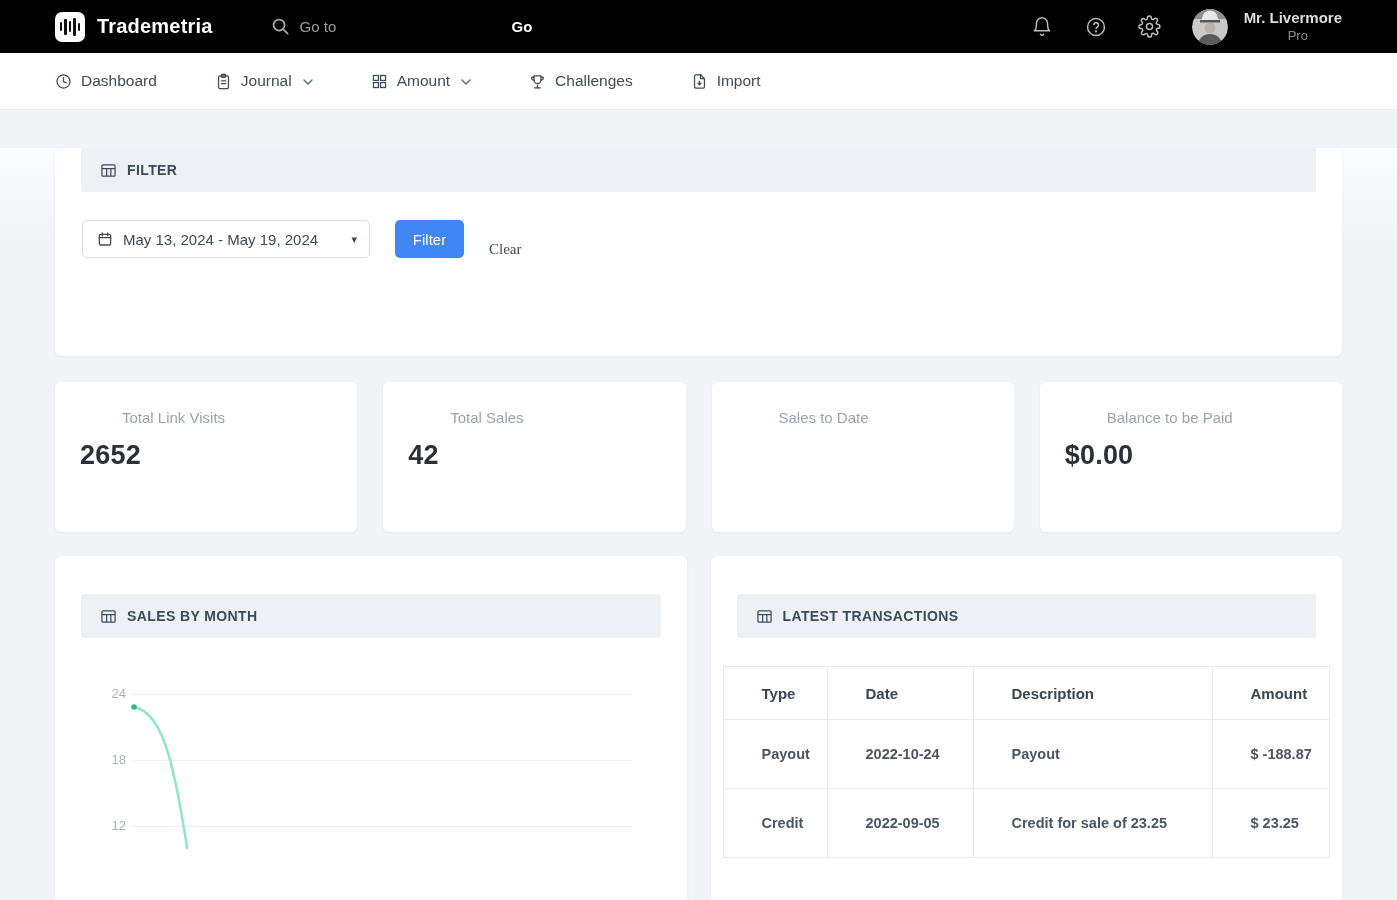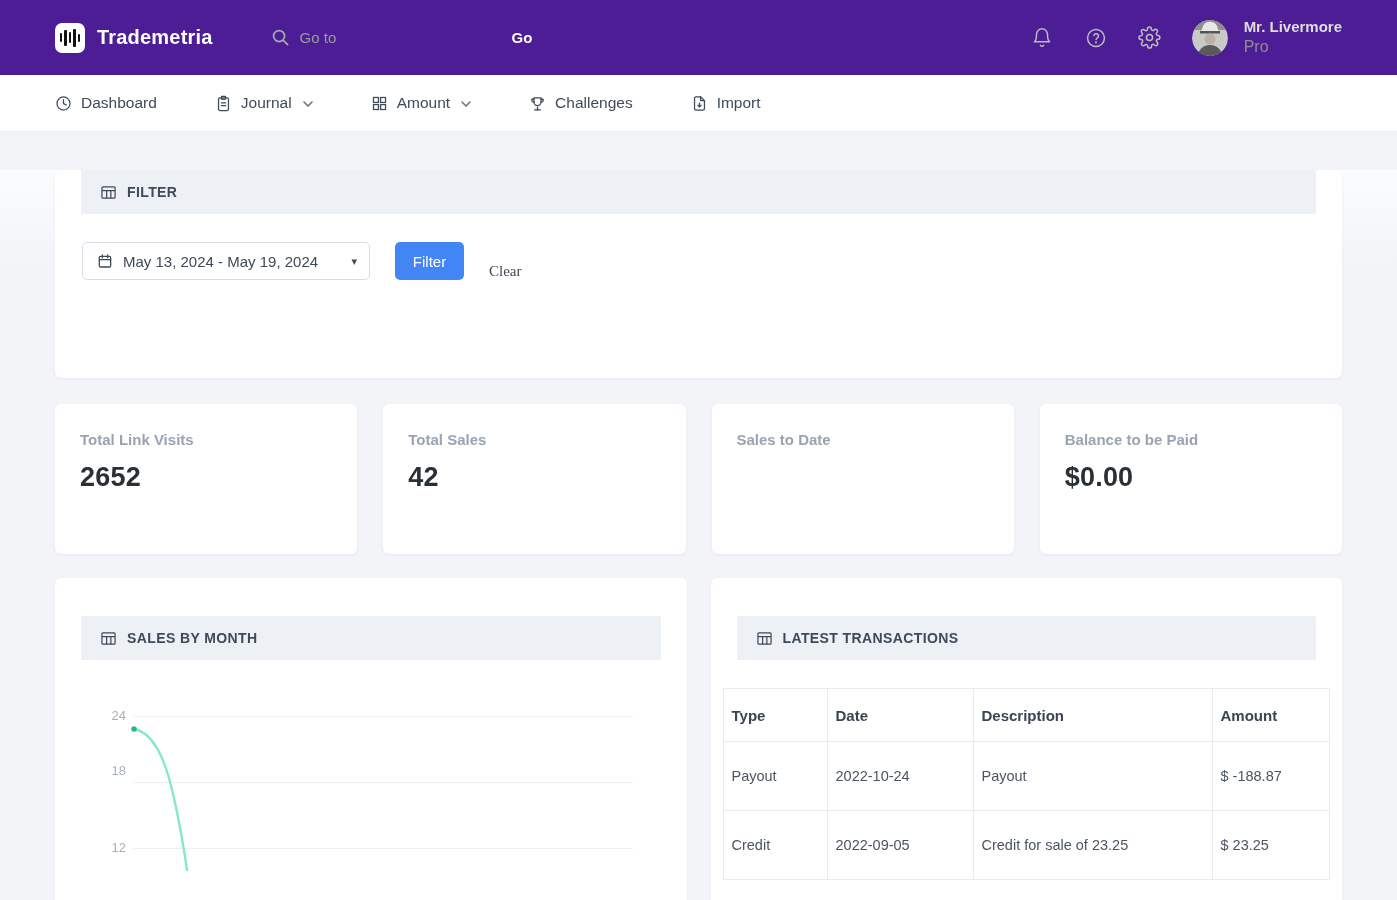--- a/index.html
+++ b/index.html
@@ -1,35 +1,35 @@
 <!DOCTYPE html>
 <html><head>
 <meta charset="utf-8">
 <style>
   * { margin:0; padding:0; box-sizing:border-box; }
   html,body { width:1397px; height:900px; overflow:hidden; }
   body { font-family:"Liberation Sans", sans-serif; background:#f2f4f8; color:#3e4a59; }
 
   
-  .navbar { height:75px; background:#4c1d95; display:flex; padding:0 55px; }
+  .navbar { height:53px; background:#000000; display:flex; padding:0 55px; }
   .brand { display:flex; align-items:center; gap:12px; }
   .logo-mark { width:30px; height:30px; background:#fff; border-radius:7px; display:flex; align-items:center; justify-content:center; gap:2px; }
   .logo-mark i { display:block; width:2.5px; background:#111; border-radius:1px; }
   .brand-name { color:#fff; font-size:20px; font-weight:600; letter-spacing:.2px; }
   .nav-search { display:flex; align-items:center; margin-left:58px; }
   .nav-search svg { flex:0 0 auto; }
   .nav-search input { background:transparent; border:none; outline:none; color:#ddd; font-size:15px; margin-left:10px; width:190px; font-family:inherit; }
   .nav-search input::placeholder { color:#9c9c9c; }
   .go-btn { background:transparent; border:none; color:#fff; font-size:15px; font-weight:700; margin-left:22px; cursor:pointer; font-family:inherit; }
   .nav-right { margin-left:auto; display:flex; align-items:center; gap:30px; }
   .nav-icon { width:24px; height:24px; display:flex; align-items:center; justify-content:center; cursor:pointer; }
   .avatar { width:36px; height:36px; border-radius:50%; overflow:hidden; flex:0 0 auto; cursor:pointer; }
   .user-block { line-height:1.25; margin-left:-14px; cursor:pointer; }
   .user-name { color:#dedede; font-size:15px; font-weight:700; }
-  .user-plan { color:#8f8f8f; font-size:16px; }
+  .user-plan { color:#8f8f8f; font-size:13px;margin-left:44px; }
 
   
   .subnav { height:57px; background:#fff; border-bottom:1px solid #e9ecf1; display:flex; align-items:center; padding:0 55px; gap:58px; }
   .subnav-item { display:flex; align-items:center; gap:9px; font-size:15.5px; color:#3e4b5b; cursor:pointer; }
   .subnav-item svg { flex:0 0 auto; }
   .chev { margin-left:2px; margin-top:2px; }
 
   
   .main { padding:0 55px; height:768px; background:linear-gradient(180deg,#fbfcfe 0px,#f2f4f8 95px); }
   .page-title { padding-top:28px; font-size:20px; font-weight:700; color:#33374a; }
@@ -39,37 +39,37 @@
 
   .filter-card { margin-top:27px; height:208px; }
   .filter-controls { display:flex; align-items:flex-end; margin:28px 0 0 27px; }
   .date-input { width:288px; height:38px; border:1px solid #d8dde5; border-radius:5px; background:#fff; display:flex; align-items:center; padding:0 12px 0 14px; gap:10px; font-size:15px; color:#3e4a59; cursor:pointer; }
   .date-caret { margin-left:auto; font-size:11px; color:#3e4a59; }
   .btn-filter { margin-left:25px; width:69px; height:38px; background:#4285f5; color:#fff; border:none; border-radius:5px; font-size:15px; font-family:inherit; cursor:pointer; }
   .btn-clear { margin-left:25px; font-size:15px; color:#3e4a59; cursor:pointer; background:none; border:none; font-family:Liberation Serif, serif; }
 
   .stats-row { margin-top:26px; display:grid; grid-template-columns:repeat(4,1fr); gap:26px; }
   .stat-card { height:150px; padding:27px 25px; }
-  .stat-label { font-size:15px; font-weight:700; color:#99a4b0; }
+  .stat-label { font-size:15px; font-weight:400; color:#99a4b0;margin-left:42px; }
   .stat-value { margin-top:14px; font-size:27px; font-weight:700; color:#2b3036; letter-spacing:.2px; }
 
   .bottom-row { margin-top:24px; display:grid; grid-template-columns:1fr 1fr; gap:24px; }
   .bottom-card { height:430px; position:relative; }
 
   
   .chart-area { position:absolute; left:0; top:82px; right:0; bottom:0; }
   .grid-line { position:absolute; left:78px; width:500px; height:1px; background:#eef1f4; }
   .tick { position:absolute; left:36px; width:35px; text-align:right; font-size:13px; color:#a8b2bc; }
   .chart-svg { position:absolute; left:0; top:0; }
 
   
   .tx-table { margin:28px 12px 0; border-collapse:collapse; width:606px; table-layout:fixed; }
-  .tx-table th, .tx-table td { border:1px solid #e7ebf0; text-align:left; padding:0 0 0 8px; vertical-align:middle; }
+  .tx-table th, .tx-table td { border:1px solid #e7ebf0; text-align:left; padding:0 0 0 38px; vertical-align:middle; }
   .tx-table th { height:53px; font-size:15px; font-weight:700; color:#3b4553; }
-  .tx-table td { height:69px; font-size:14.5px; color:#4b5563; }
+  .tx-table td { height:69px; font-size:14.5px; color:#4b5563;font-weight:bold; }
 </style>
 </head>
 <body>
 
 <header class="navbar" data-name="top-navbar">
   <div class="brand" data-name="brand">
     <span class="logo-mark" data-name="trademetria-logo-icon">
       <i style="height:9px"></i>
         <i style="height:16px"></i>
         <i style="height:11px"></i>
@@ -238,21 +238,21 @@
         <svg data-name="table-icon" width="15" height="15" viewBox="0 0 16 16" fill="none" stroke="#3e4a59" stroke-width="1.3">
           <rect x="1" y="2" width="14" height="12" rx="1"></rect>
             <line x1="1" y1="6" x2="15" y2="6"></line>
           <line x1="6" y1="6" x2="6" y2="14"></line>
             <line x1="10.5" y1="6" x2="10.5" y2="14"></line>
         </svg>
         <span data-name="sales-chart-title">SALES BY MONTH</span>
       </div>
       <div class="chart-area" data-name="sales-line-chart">
         <span class="tick" style="top:48px" data-name="y-tick-24">24</span>
-        <span class="tick" style="top:103px" data-name="y-tick-18">18</span>
+        <span class="tick" style="top:114px" data-name="y-tick-18">18</span>
         <span class="tick" style="top:180px" data-name="y-tick-12">12</span>
         <div class="grid-line" style="top:56px" data-name="gridline"></div>
         <div class="grid-line" style="top:122px" data-name="gridline"></div>
         <div class="grid-line" style="top:188px" data-name="gridline"></div>
         <svg class="chart-svg" width="632" height="348" viewBox="0 82 632 348" data-name="sales-line-svg">
           <path data-name="sales-line" fill="none" stroke-width="2.4" stroke-linecap="round" d="M 79 151 C 95 154 106 172 114 200 C 121 226 127 258 132 292" stroke="#87e7c7"></path>
           <circle data-name="sales-line-dot" r="2.8" cx="79" cy="151" fill="#2eb886"></circle>
         </svg>
 
       </div>

